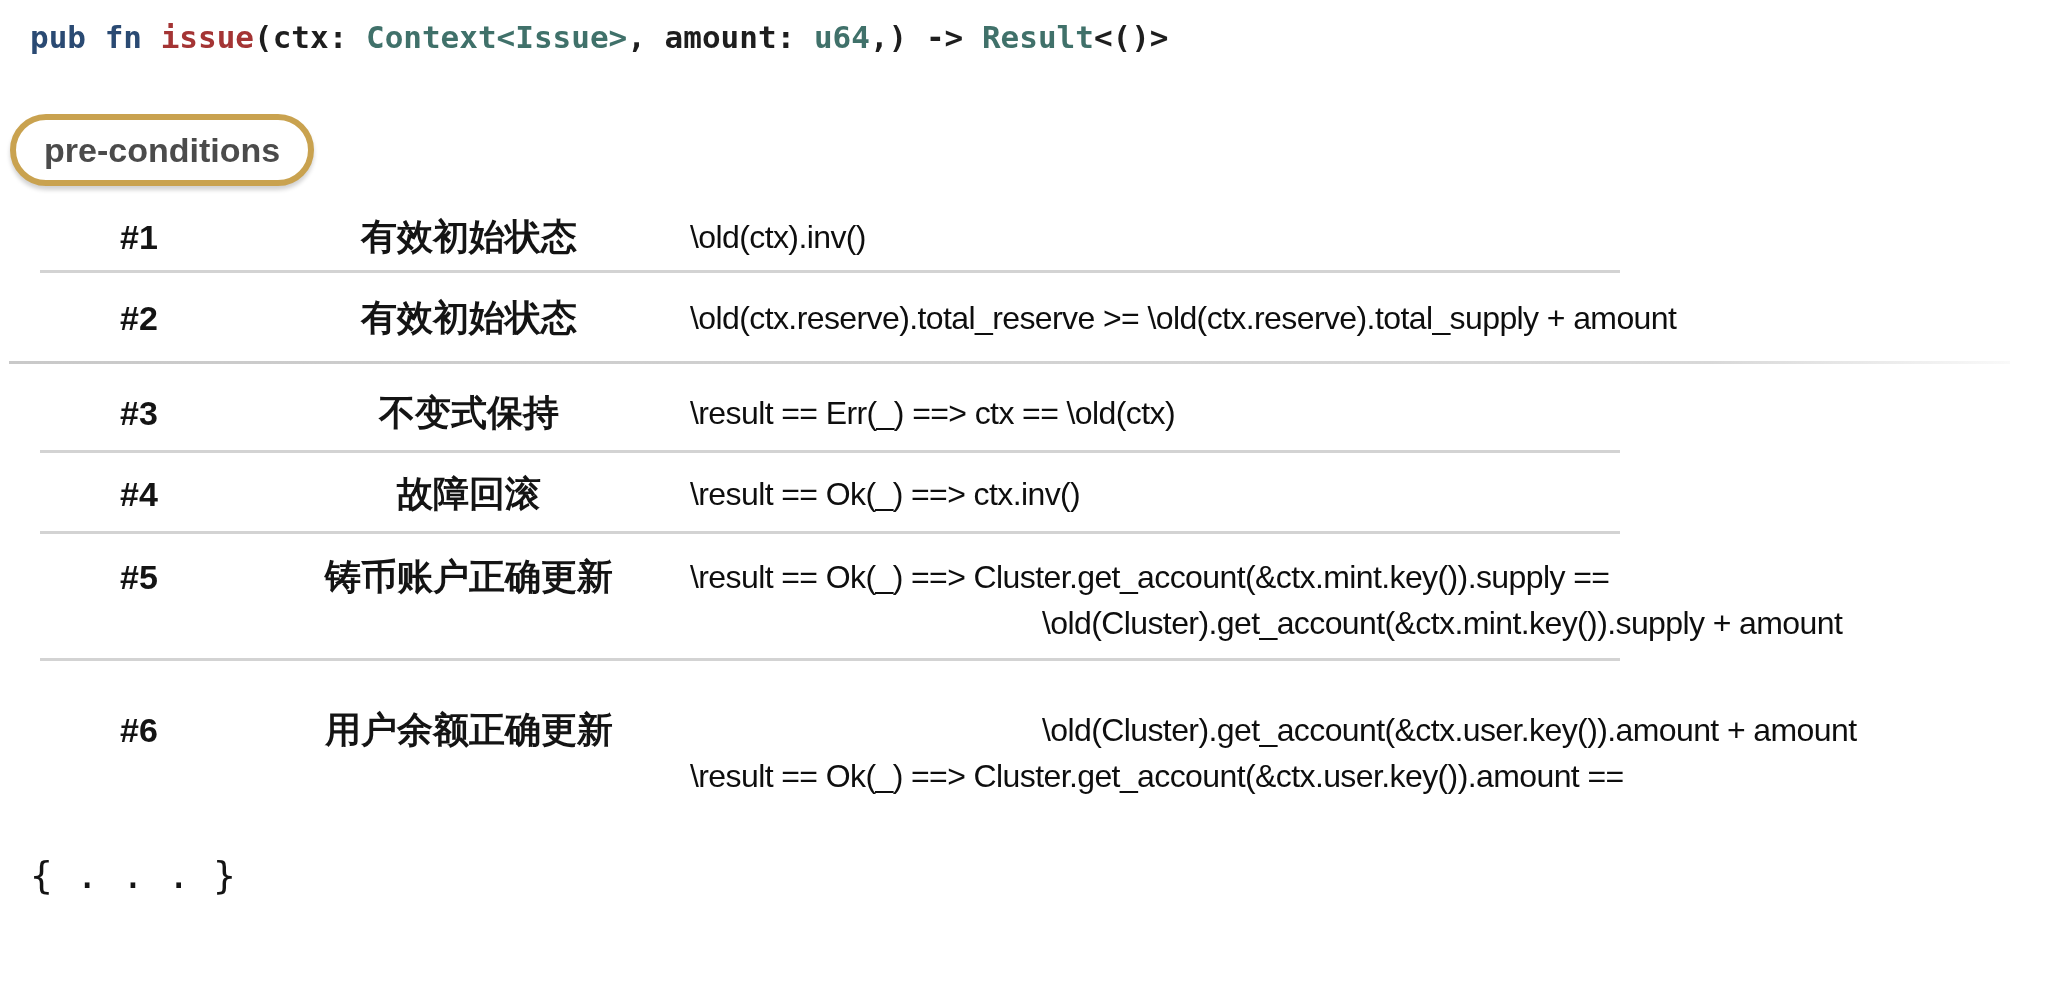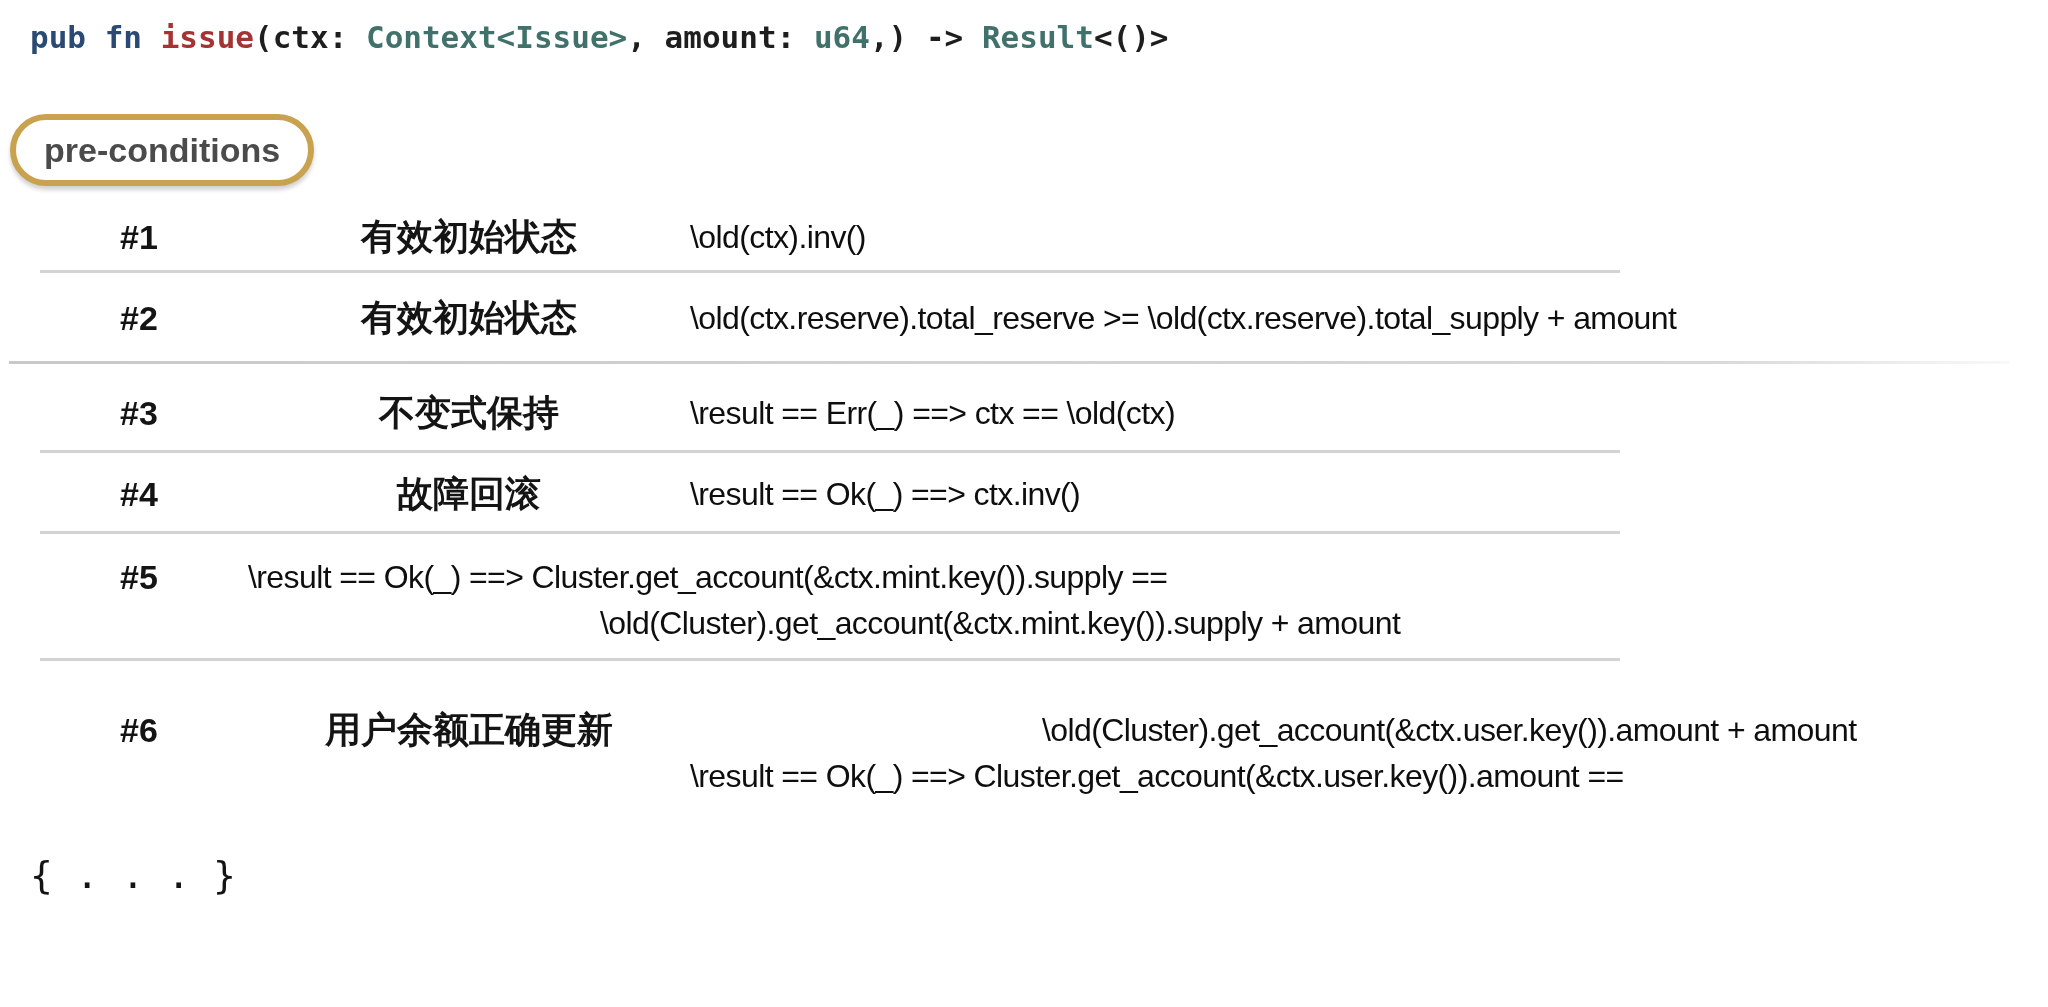--- a/index.html
+++ b/index.html
@@ -145,20 +145,21 @@
     </div>
     <div class="row row-4 ruled">
       <div class="col-num">#4</div>
       <div class="col-label">故障回滚</div>
       <div class="col-spec">
         <span class="spec-line">\result == Ok(_) ==&gt; ctx.inv()</span>
       </div>
     </div>
     <div class="row row-5 ruled">
       <div class="col-num">#5</div>
+      <div class="col-label">铸币账户正确更新</div>
       <div class="col-spec">
         <span class="spec-line">\result == Ok(_) ==&gt; Cluster.get_account(&amp;ctx.mint.key()).supply ==</span>
         <span class="spec-line indent">\old(Cluster).get_account(&amp;ctx.mint.key()).supply + amount</span>
       </div>
     </div>
     <div class="row row-6">
       <div class="col-num">#6</div>
       <div class="col-label">用户余额正确更新</div>
       <div class="col-spec">
         <span class="spec-line indent">\old(Cluster).get_account(&amp;ctx.user.key()).amount + amount</span>

